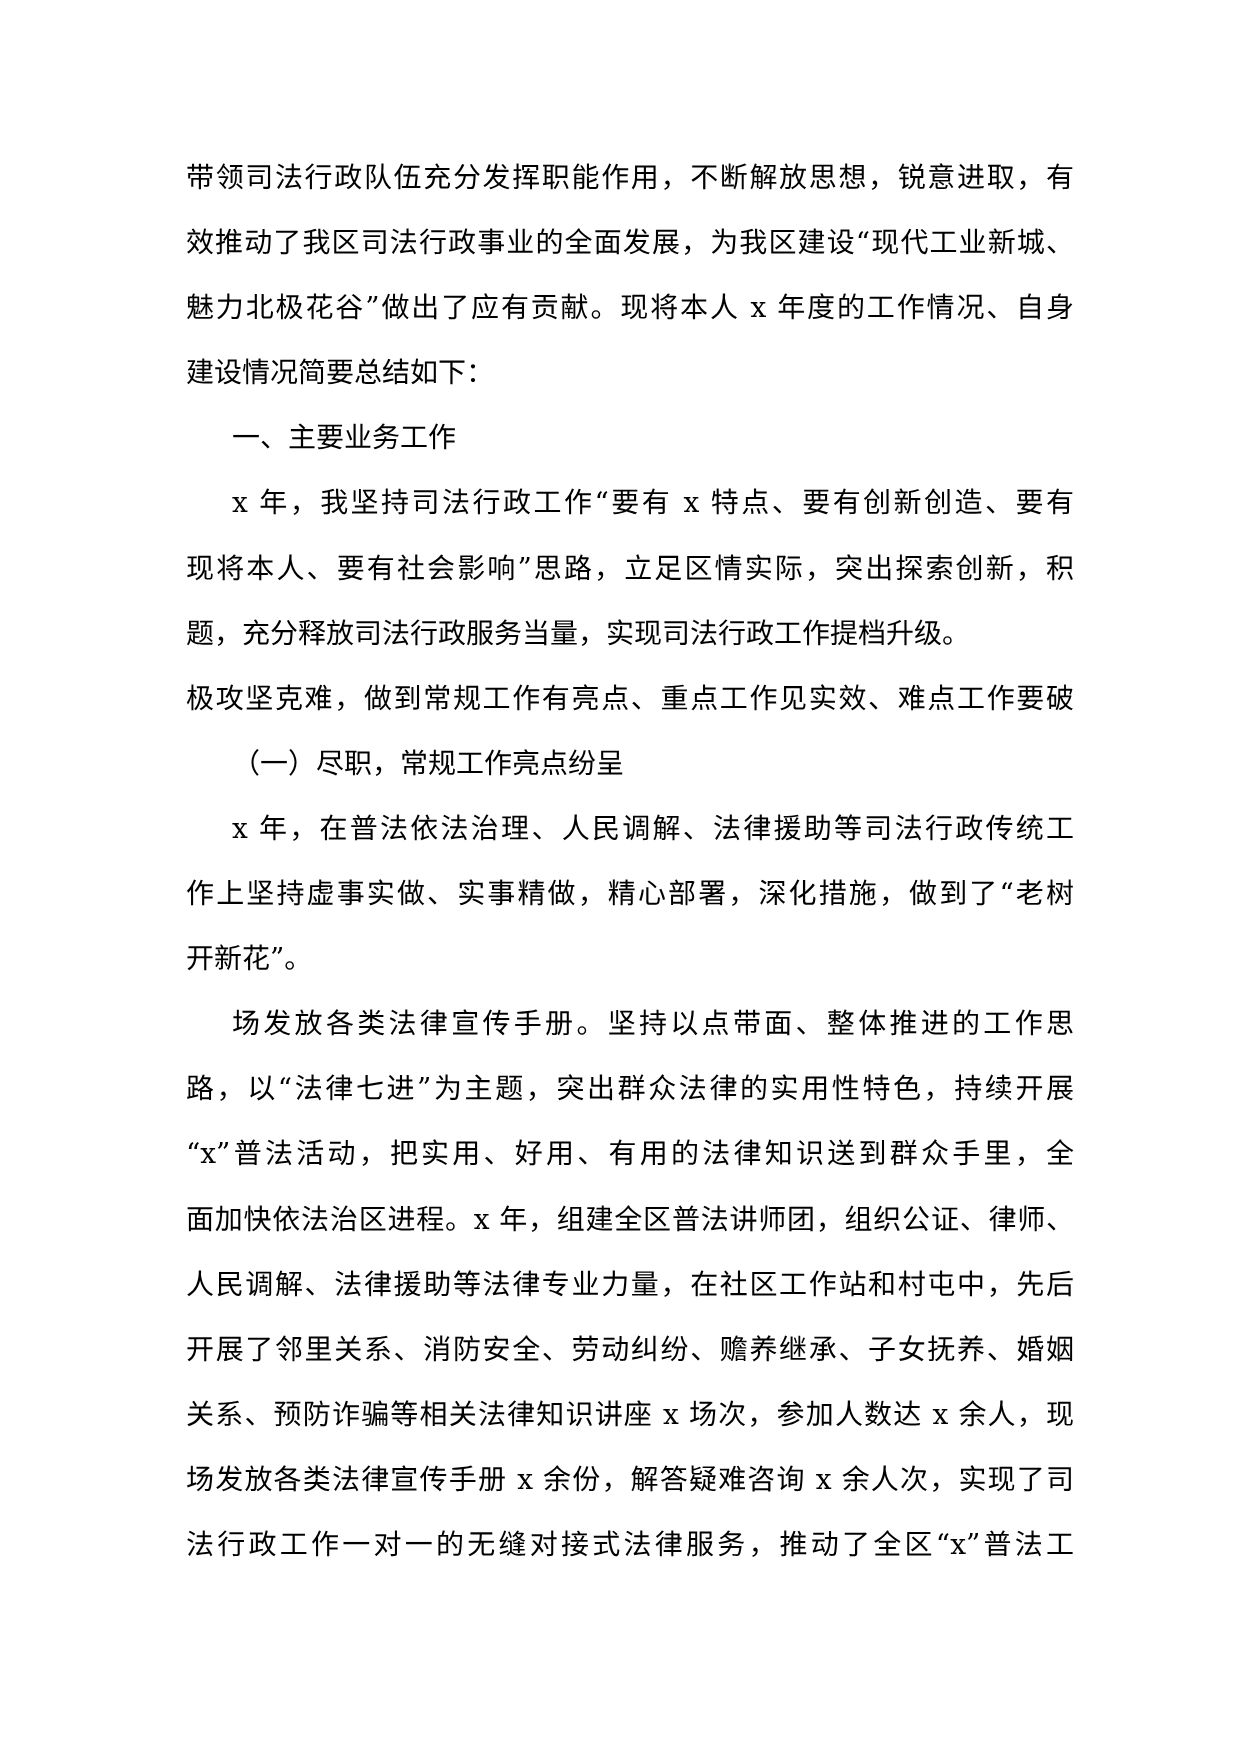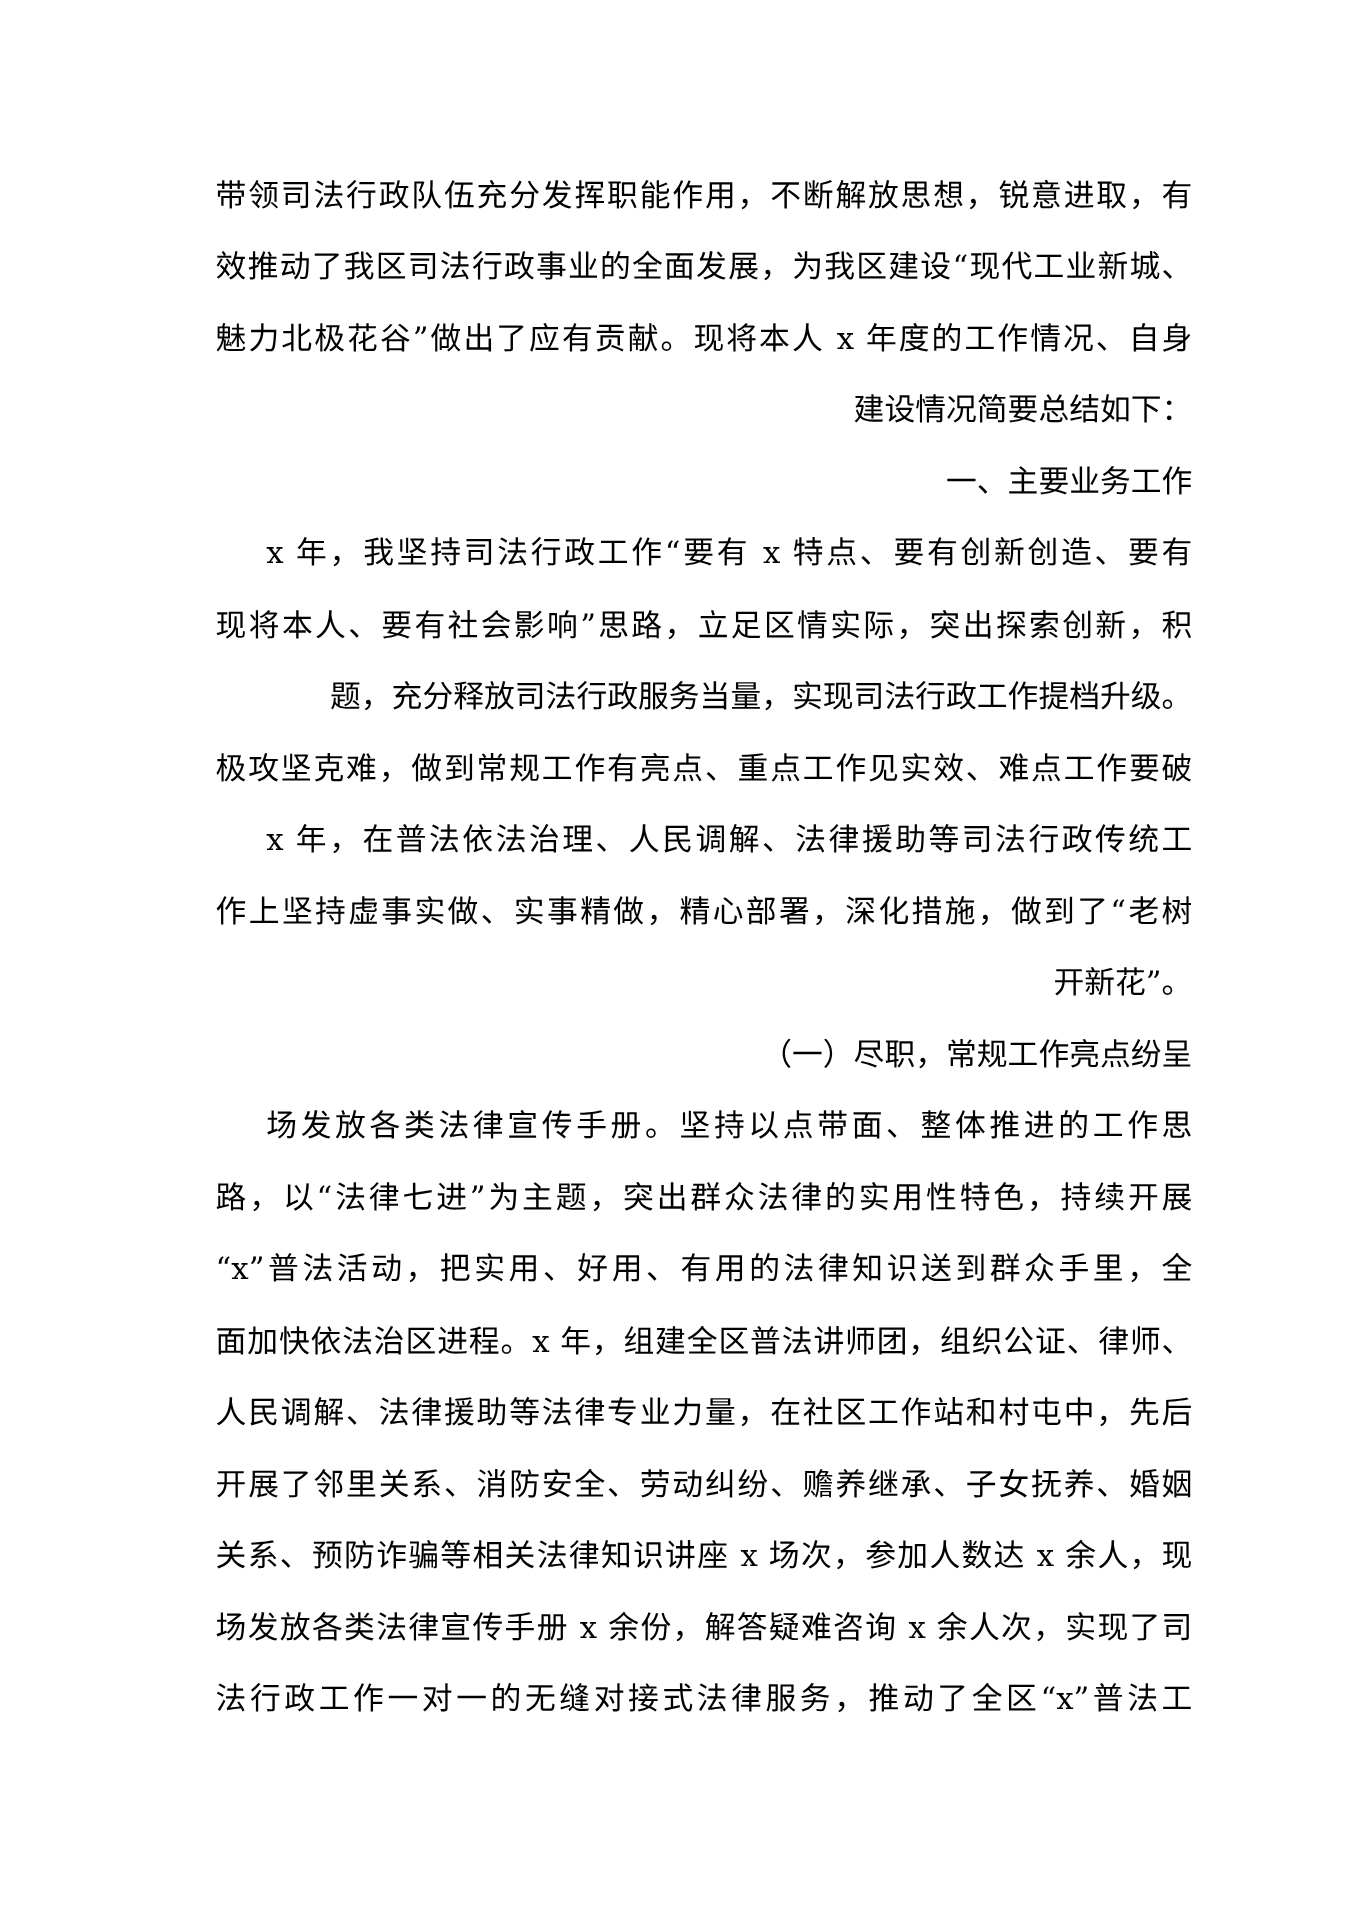--- a/index.html
+++ b/index.html
@@ -11,33 +11,33 @@
     position: relative;
     width: 1241px;
     height: 1754px;
     background: #ffffff;
     overflow: hidden;
     font-family: "DejaVu Serif", "Liberation Serif", serif;
     color: #000000;
   }
   .text-body {
     position: absolute;
-    left: 196px;
+    left: 186px;
     top: 145px;
     width: 888px;
     font-size: 28px;
     line-height: 65.1px;
     color: #000000;
   }
   .paragraph {
     margin: 0;
     padding: 0;
   }
   .line {
-    text-align: right;
+    text-align: left;
     white-space: normal;
   }
   
   .jl {
     text-align: justify;
     text-align-last: justify;
     text-justify: inter-character;
   }
   
   .ind {
@@ -62,27 +62,27 @@
     </div>
 
     <div class="paragraph">
       <div class="line ind jl">x 年，我坚持司法行政工作“要有 x 特点、要有创新创造、要有</div>
       <div class="line jl">现将本人、要有社会影响”思路，立足区情实际，突出探索创新，积</div>
       <div class="line">题，充分释放司法行政服务当量，实现司法行政工作提档升级。</div>
       <div class="line jl">极攻坚克难，做到常规工作有亮点、重点工作见实效、难点工作要破</div>
     </div>
 
     <div class="paragraph">
+      <div class="line ind">（一）尽职，常规工作亮点纷呈</div>
+    </div>
+
+    <div class="paragraph">
       <div class="line ind jl">x 年，在普法依法治理、人民调解、法律援助等司法行政传统工</div>
       <div class="line jl">作上坚持虚事实做、实事精做，精心部署，深化措施，做到了“老树</div>
       <div class="line">开新花”。</div>
-    </div>
-
-    <div class="paragraph">
-      <div class="line ind">（一）尽职，常规工作亮点纷呈</div>
     </div>
 
     <div class="paragraph">
       <div class="line ind jl">场发放各类法律宣传手册。坚持以点带面、整体推进的工作思</div>
       <div class="line jl">路，以“法律七进”为主题，突出群众法律的实用性特色，持续开展</div>
       <div class="line jl">“x”普法活动，把实用、好用、有用的法律知识送到群众手里，全</div>
       <div class="line jl">面加快依法治区进程。x 年，组建全区普法讲师团，组织公证、律师、</div>
       <div class="line jl">人民调解、法律援助等法律专业力量，在社区工作站和村屯中，先后</div>
       <div class="line jl">开展了邻里关系、消防安全、劳动纠纷、赡养继承、子女抚养、婚姻</div>
       <div class="line jl">关系、预防诈骗等相关法律知识讲座 x 场次，参加人数达 x 余人，现</div>

